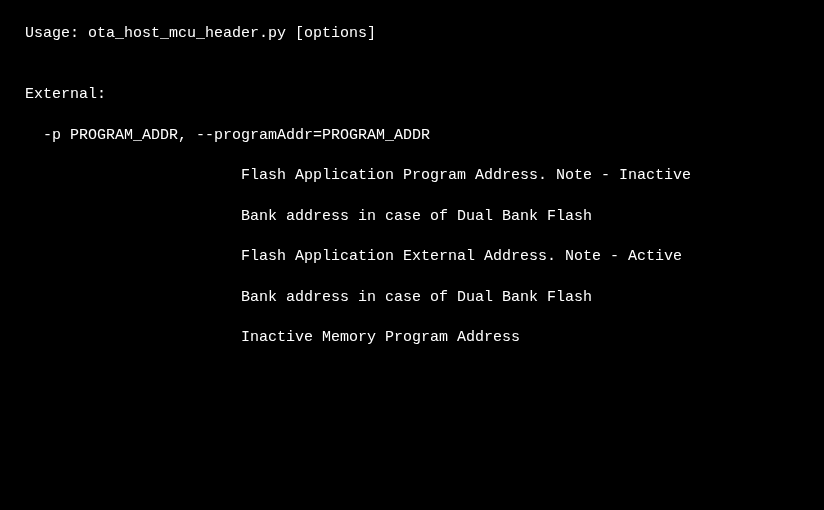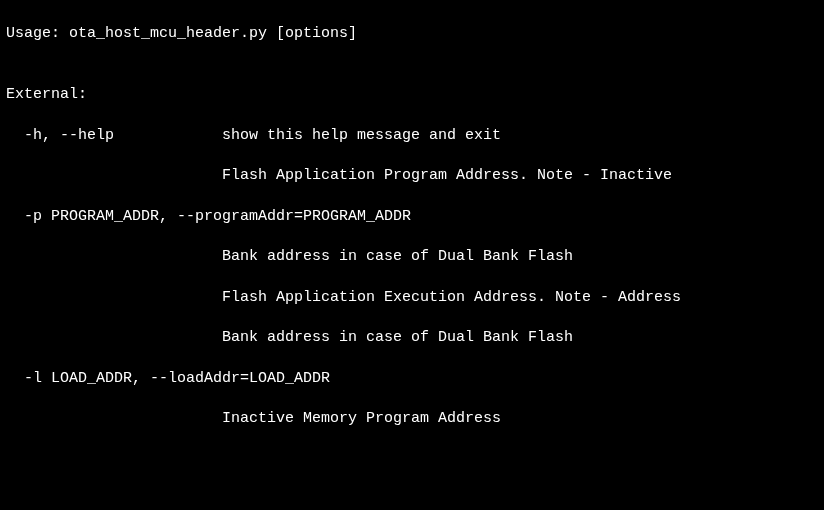--- a/index.html
+++ b/index.html
@@ -13,36 +13,35 @@
     width: 824px;
     height: 510px;
     overflow: hidden;
   }
   .terminal {
     padding: 4px 6px;
     white-space: pre;
   }
   .line {
     display: block;
+    margin-left: 19px;
   }
 </style>
 </head>
 <body>
 
 <div class="terminal">
 <span class="line">Usage: ota_host_mcu_header.py [options]</span>
 <span class="line"></span>
 <span class="line">External:</span>
-<span class="line">  -h, --help            show this help message and exit</span>
+<span class="line">  -p PROGRAM_ADDR, --programAddr=PROGRAM_ADDR</span>
 <span class="line">                        Flash Application Program Address. Note - Inactive</span>
-<span class="line">  -p PROGRAM_ADDR, --programAddr=PROGRAM_ADDR</span>
 <span class="line">                        Bank address in case of Dual Bank Flash</span>
-<span class="line">                        Flash Application Execution Address. Note - Address</span>
+<span class="line">                        Flash Application External Address. Note - Active</span>
 <span class="line">                        Bank address in case of Dual Bank Flash</span>
-<span class="line">  -l LOAD_ADDR, --loadAddr=LOAD_ADDR</span>
 <span class="line">                        Inactive Memory Program Address</span>
 
 
 
 
 
 
 
 
 

